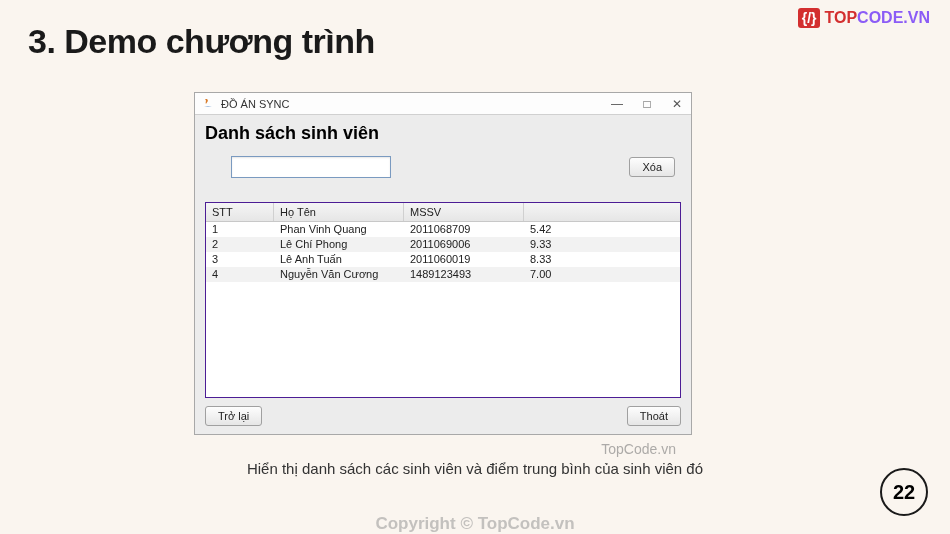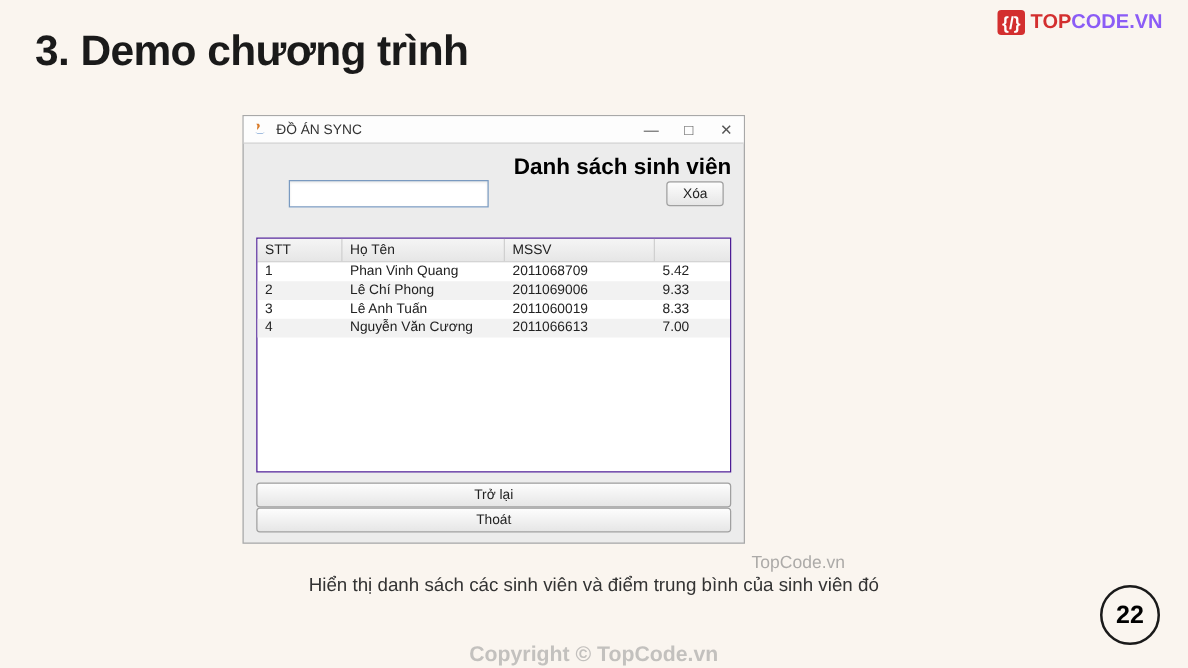--- a/index.html
+++ b/index.html
@@ -38,21 +38,21 @@
       border-radius: 3px;
       font-size: 14px;
     }
     .brand-logo .tcv { color: #d32f2f; font-weight: 900; }
     .brand-logo .vn { color: #8b5cf6; font-weight: 900; }
 
     .app-window {
       position: absolute;
       top: 92px;
       left: 194px;
-      width: 402px;
+      width: 498px;
       height: 343px;
       background: #ececec;
       border: 1px solid #a8a8a8;
       display: flex;
       flex-direction: column;
     }
     .titlebar {
       height: 22px;
       background: #fdfdfd;
       border-bottom: 1px solid #d0d0d0;
@@ -79,26 +79,26 @@
     }
     .titlebar .win-controls span { cursor: pointer; width: 16px; text-align: center; }
 
     .window-body {
       flex: 1;
       padding: 6px 10px 8px 10px;
       display: flex;
       flex-direction: column;
     }
     .window-heading {
-      text-align: right;
+      text-align: left;
       font-size: 18px;
       font-weight: bold;
       color: #000;
       margin-top: 2px;
-      margin-bottom: 0;
+      margin-bottom: 12px;
     }
     .input-row {
       display: flex;
       align-items: center;
       gap: 12px;
       margin-bottom: 24px;
     }
     .text-input {
       width: 160px;
       height: 22px;
@@ -155,21 +155,20 @@
       padding: 0 6px;
       color: #222;
       overflow: hidden;
       white-space: nowrap;
     }
 
     .bottom-buttons {
       display: flex;
       justify-content: space-between;
       margin-top: 8px;
-      flex-direction: column;
     }
 
     .caption {
       position: absolute;
       top: 460px;
       left: 0;
       width: 100%;
       text-align: center;
       font-size: 15px;
       color: #333;
@@ -263,21 +262,21 @@
         </div>
         <div class="tr">
           <div class="td col-stt">3</div>
           <div class="td col-name">Lê Anh Tuấn</div>
           <div class="td col-mssv">2011060019</div>
           <div class="td col-gpa">8.33</div>
         </div>
         <div class="tr">
           <div class="td col-stt">4</div>
           <div class="td col-name">Nguyễn Văn Cương</div>
-          <div class="td col-mssv">2011066613</div>
+          <div class="td col-mssv">1489123493</div>
           <div class="td col-gpa">7.00</div>
         </div>
       </div>
     </div>
 
     <div class="bottom-buttons">
       <button class="btn">Trở lại</button>
       <button class="btn">Thoát</button>
     </div>
   </div>

